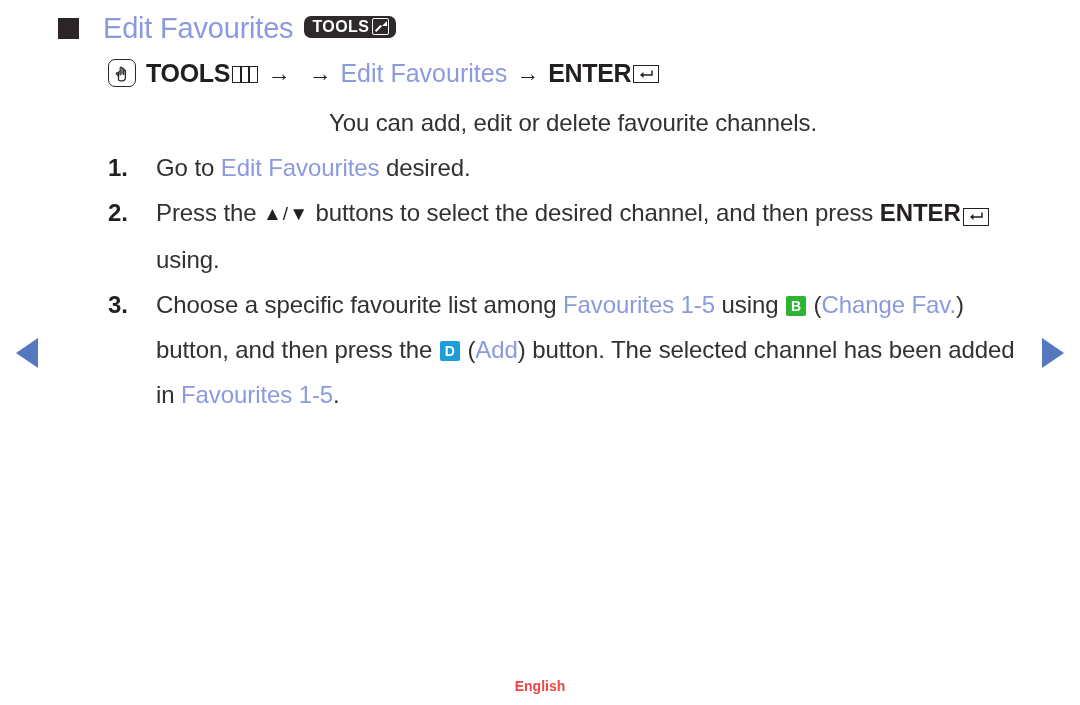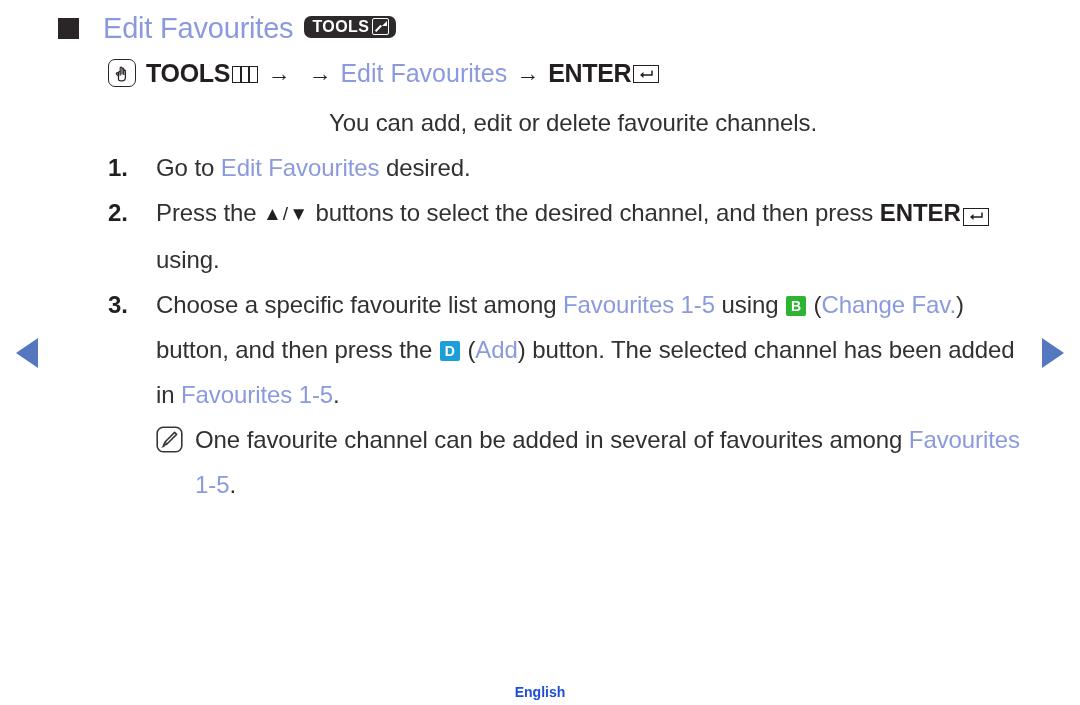--- a/index.html
+++ b/index.html
@@ -271,22 +271,21 @@
 
   
   .footer {
     position: absolute;
     left: 0;
     right: 0;
     top: 678px;
     text-align: center;
     font-size: 14px;
     font-weight: bold;
-    color: #1d4ed8;
-    margin-top: 6px;
+    color: #ef4444;
   }
 </style>
 </head>
 <body>
 
 <div class="page">
 
   <div class="nav-arrow prev"></div>
   <div class="nav-arrow next"></div>
 
@@ -342,29 +341,18 @@
             <path d="M6.5 3.0 L3.0 6.0 L6.5 9.0 Z" fill="#231f20"></path>
           </svg>
           </span><span> using.</span></div>
     </div>
 
     <div class="step">
       <div class="step-num">3.</div>
       <div class="step-body"><span>Choose a specific favourite list among </span><span class="blue">Favourites 1-5</span><span> using </span><span class="key-badge green">B</span><span> (</span><span class="blue">Change Fav.</span><span>) button, and then press the </span><span class="key-badge blue-key">D</span><span> (</span><span class="blue">Add</span><span>) button. The selected channel has been added in </span><span class="blue">Favourites 1-5</span><span>.</span></div>
     </div>
 
-    <div class="note">
-      <span class="note-icon">
-        <svg width="27" height="27" viewBox="0 0 27 27" xmlns="http://www.w3.org/2000/svg">
-          <rect x="1.2" y="1.2" width="24.6" height="24.6" rx="6" ry="6" fill="none" stroke="#3a3537" stroke-width="1.6"></rect>
-          <path d="M18.6 6.4 L20.6 8.4 L11.0 18.0 L7.4 19.6 L9.0 16.0 Z" fill="none" stroke="#3a3537" stroke-width="1.5" stroke-linejoin="round"></path>
-          <path d="M9.0 16.0 L11.0 18.0" fill="none" stroke="#3a3537" stroke-width="1.3"></path>
-          <path d="M7.4 19.6 C6.2 20.6 5.6 21.2 5.2 21.8 C6.6 21.6 8.0 21.0 9.2 20.2 Z" fill="#3a3537"></path>
-        </svg>
-      </span>
-      <div class="note-body"><span>One favourite channel can be added in several of favourites among </span><span class="blue">Favourites 1-5</span><span>.</span></div>
-    </div>
 
   </div>
 
   <div class="footer">English</div>
 
 </div>
 
 </body></html>

